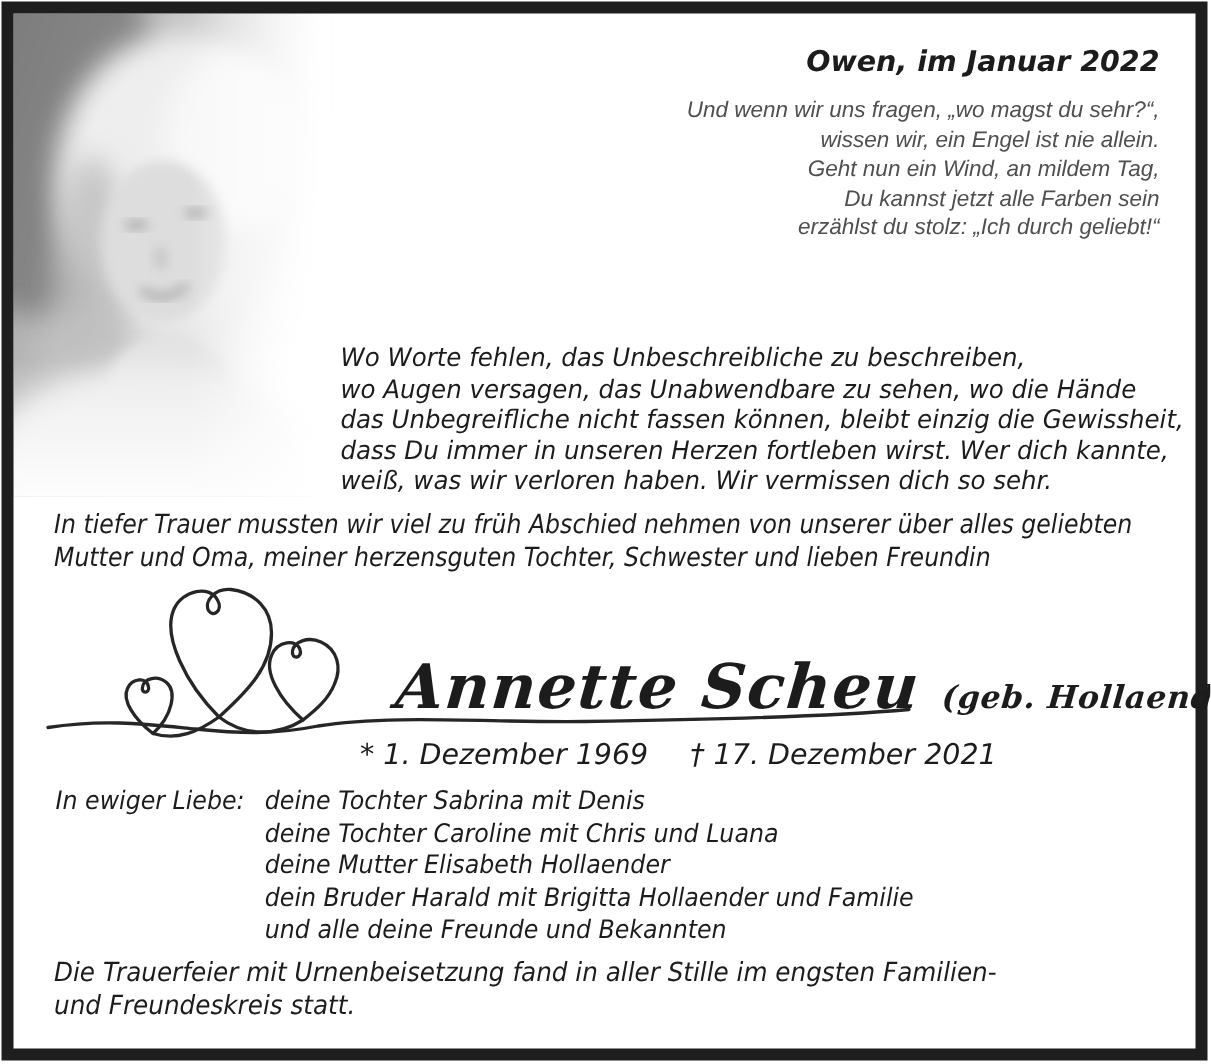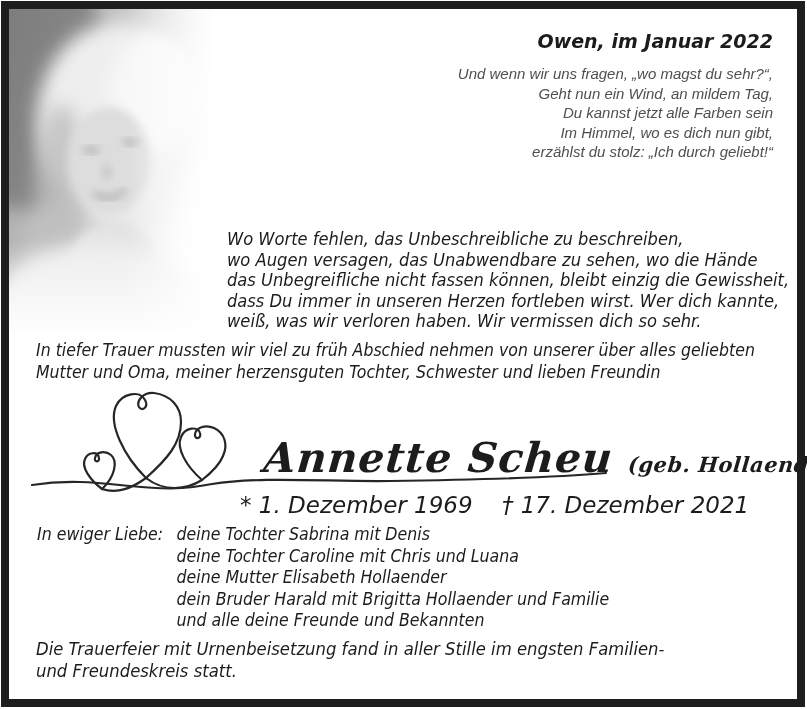--- a/index.html
+++ b/index.html
@@ -59,21 +59,21 @@
     position:absolute;left:262px;top:434px;
     white-space:nowrap;
     font-family:"DejaVu Serif",serif;
     font-style:italic;font-weight:bold;
     transform:skewX(-5deg);transform-origin:left bottom;
   }
   .name-main{font-size:41px;letter-spacing:1px;}
   .name-maiden{font-size:21px;margin-left:10px;letter-spacing:.5px;}
   .dates{
     position:absolute;left:240px;top:492px;width:400px;
-    text-align:left;font-size:23px;font-style:italic;
+    text-align:left;font-size:19px;font-style:italic;
     white-space:nowrap;
   }
   .dates .death{margin-left:22px;}
   .mourners{
     position:absolute;left:37px;top:524px;
     font-size:17px;line-height:21.5px;
     transform:scaleX(.93);transform-origin:left top;
   }
   .mourners-label{position:absolute;left:0;top:0;white-space:nowrap;}
   .mourners-list{margin-left:150px;}
@@ -127,23 +127,23 @@
       <rect x="0" y="0" width="212" height="322" fill="url(#fadeB)"></rect>
     </svg>
   </div>
 
   <div class="frame"></div>
 
   <div class="dateline comic">Owen, im Januar 2022</div>
 
   <div class="poem">
     <div class="nowrap">Und wenn wir uns fragen, „wo magst du sehr?“,</div>
+    <div class="nowrap">wissen wir, ein Engel ist nie allein.</div>
     <div class="nowrap">Geht nun ein Wind, an mildem Tag,</div>
     <div class="nowrap">Du kannst jetzt alle Farben sein</div>
-    <div class="nowrap">Im Himmel, wo es dich nun gibt,</div>
     <div class="nowrap">erzählst du stolz: „Ich durch geliebt!“</div>
   </div>
 
   <div class="tribute comic">
     <div class="nowrap">Wo Worte fehlen, das Unbeschreibliche zu beschreiben,</div>
     <div class="nowrap">wo Augen versagen, das Unabwendbare zu sehen, wo die Hände</div>
     <div class="nowrap">das Unbegreifliche nicht fassen können, bleibt einzig die Gewissheit,</div>
     <div class="nowrap">dass Du immer in unseren Herzen fortleben wirst. Wer dich kannte,</div>
     <div class="nowrap">weiß, was wir verloren haben. Wir vermissen dich so sehr.</div>
   </div>

